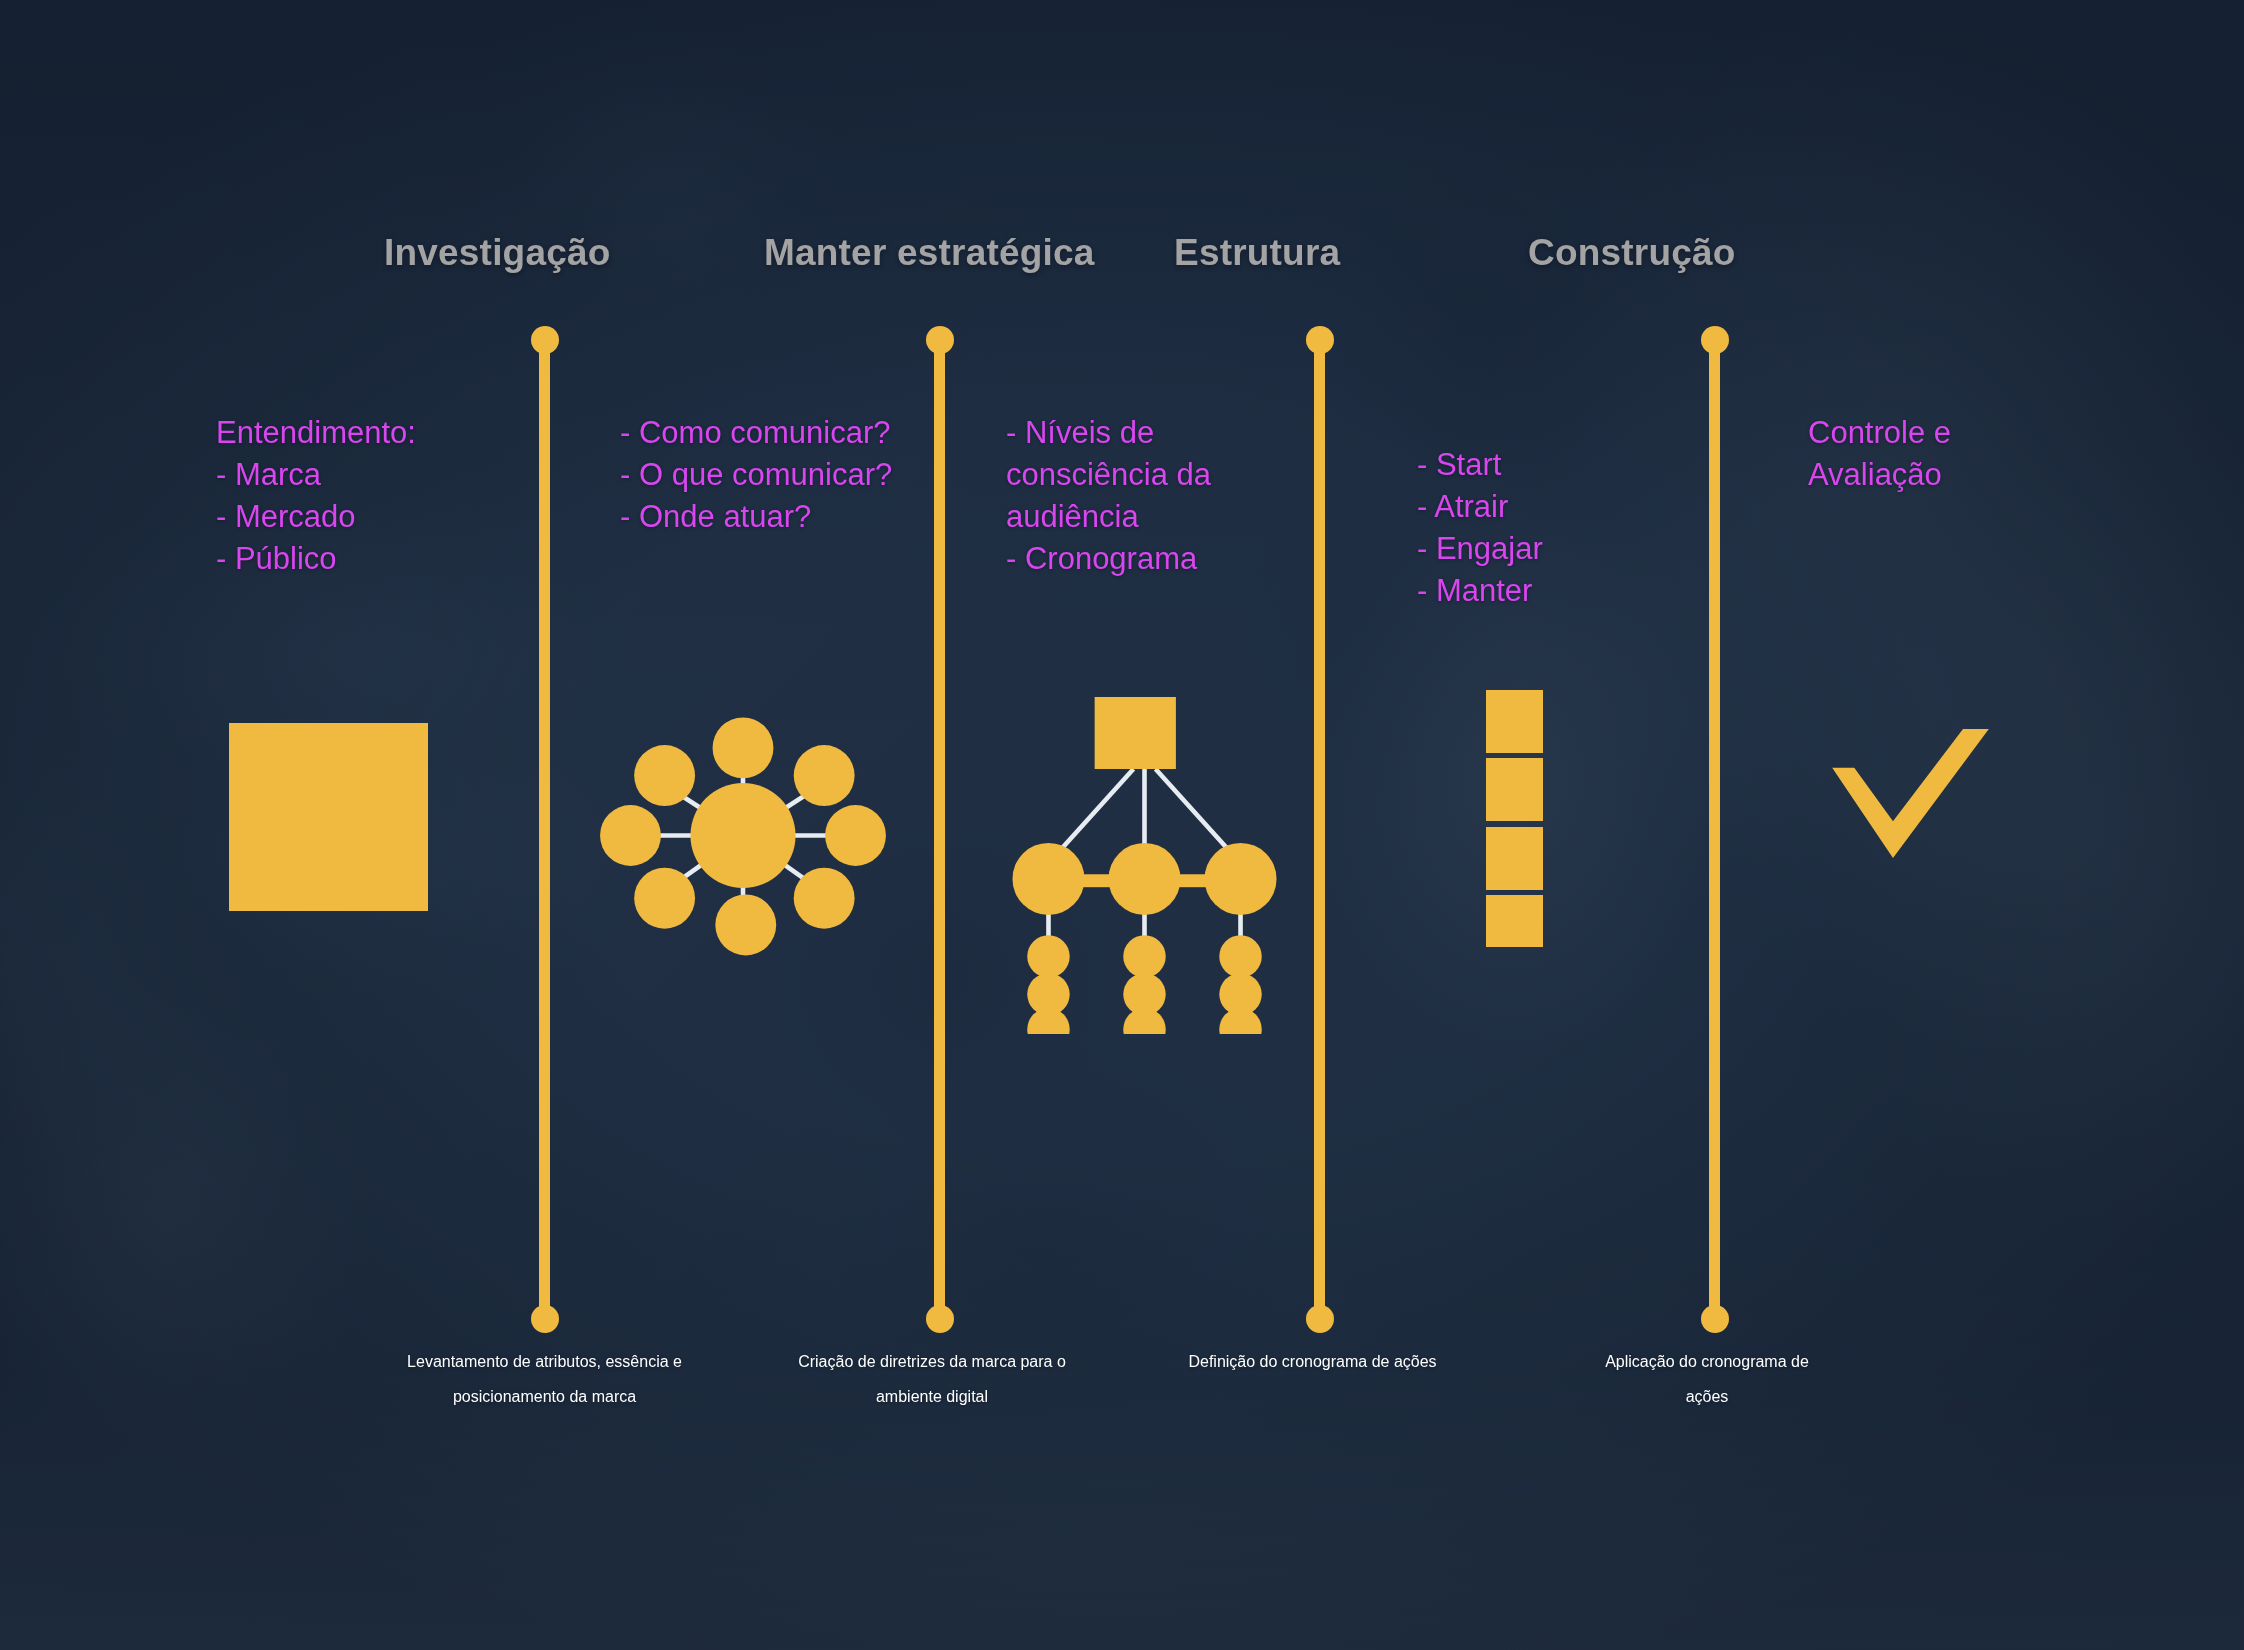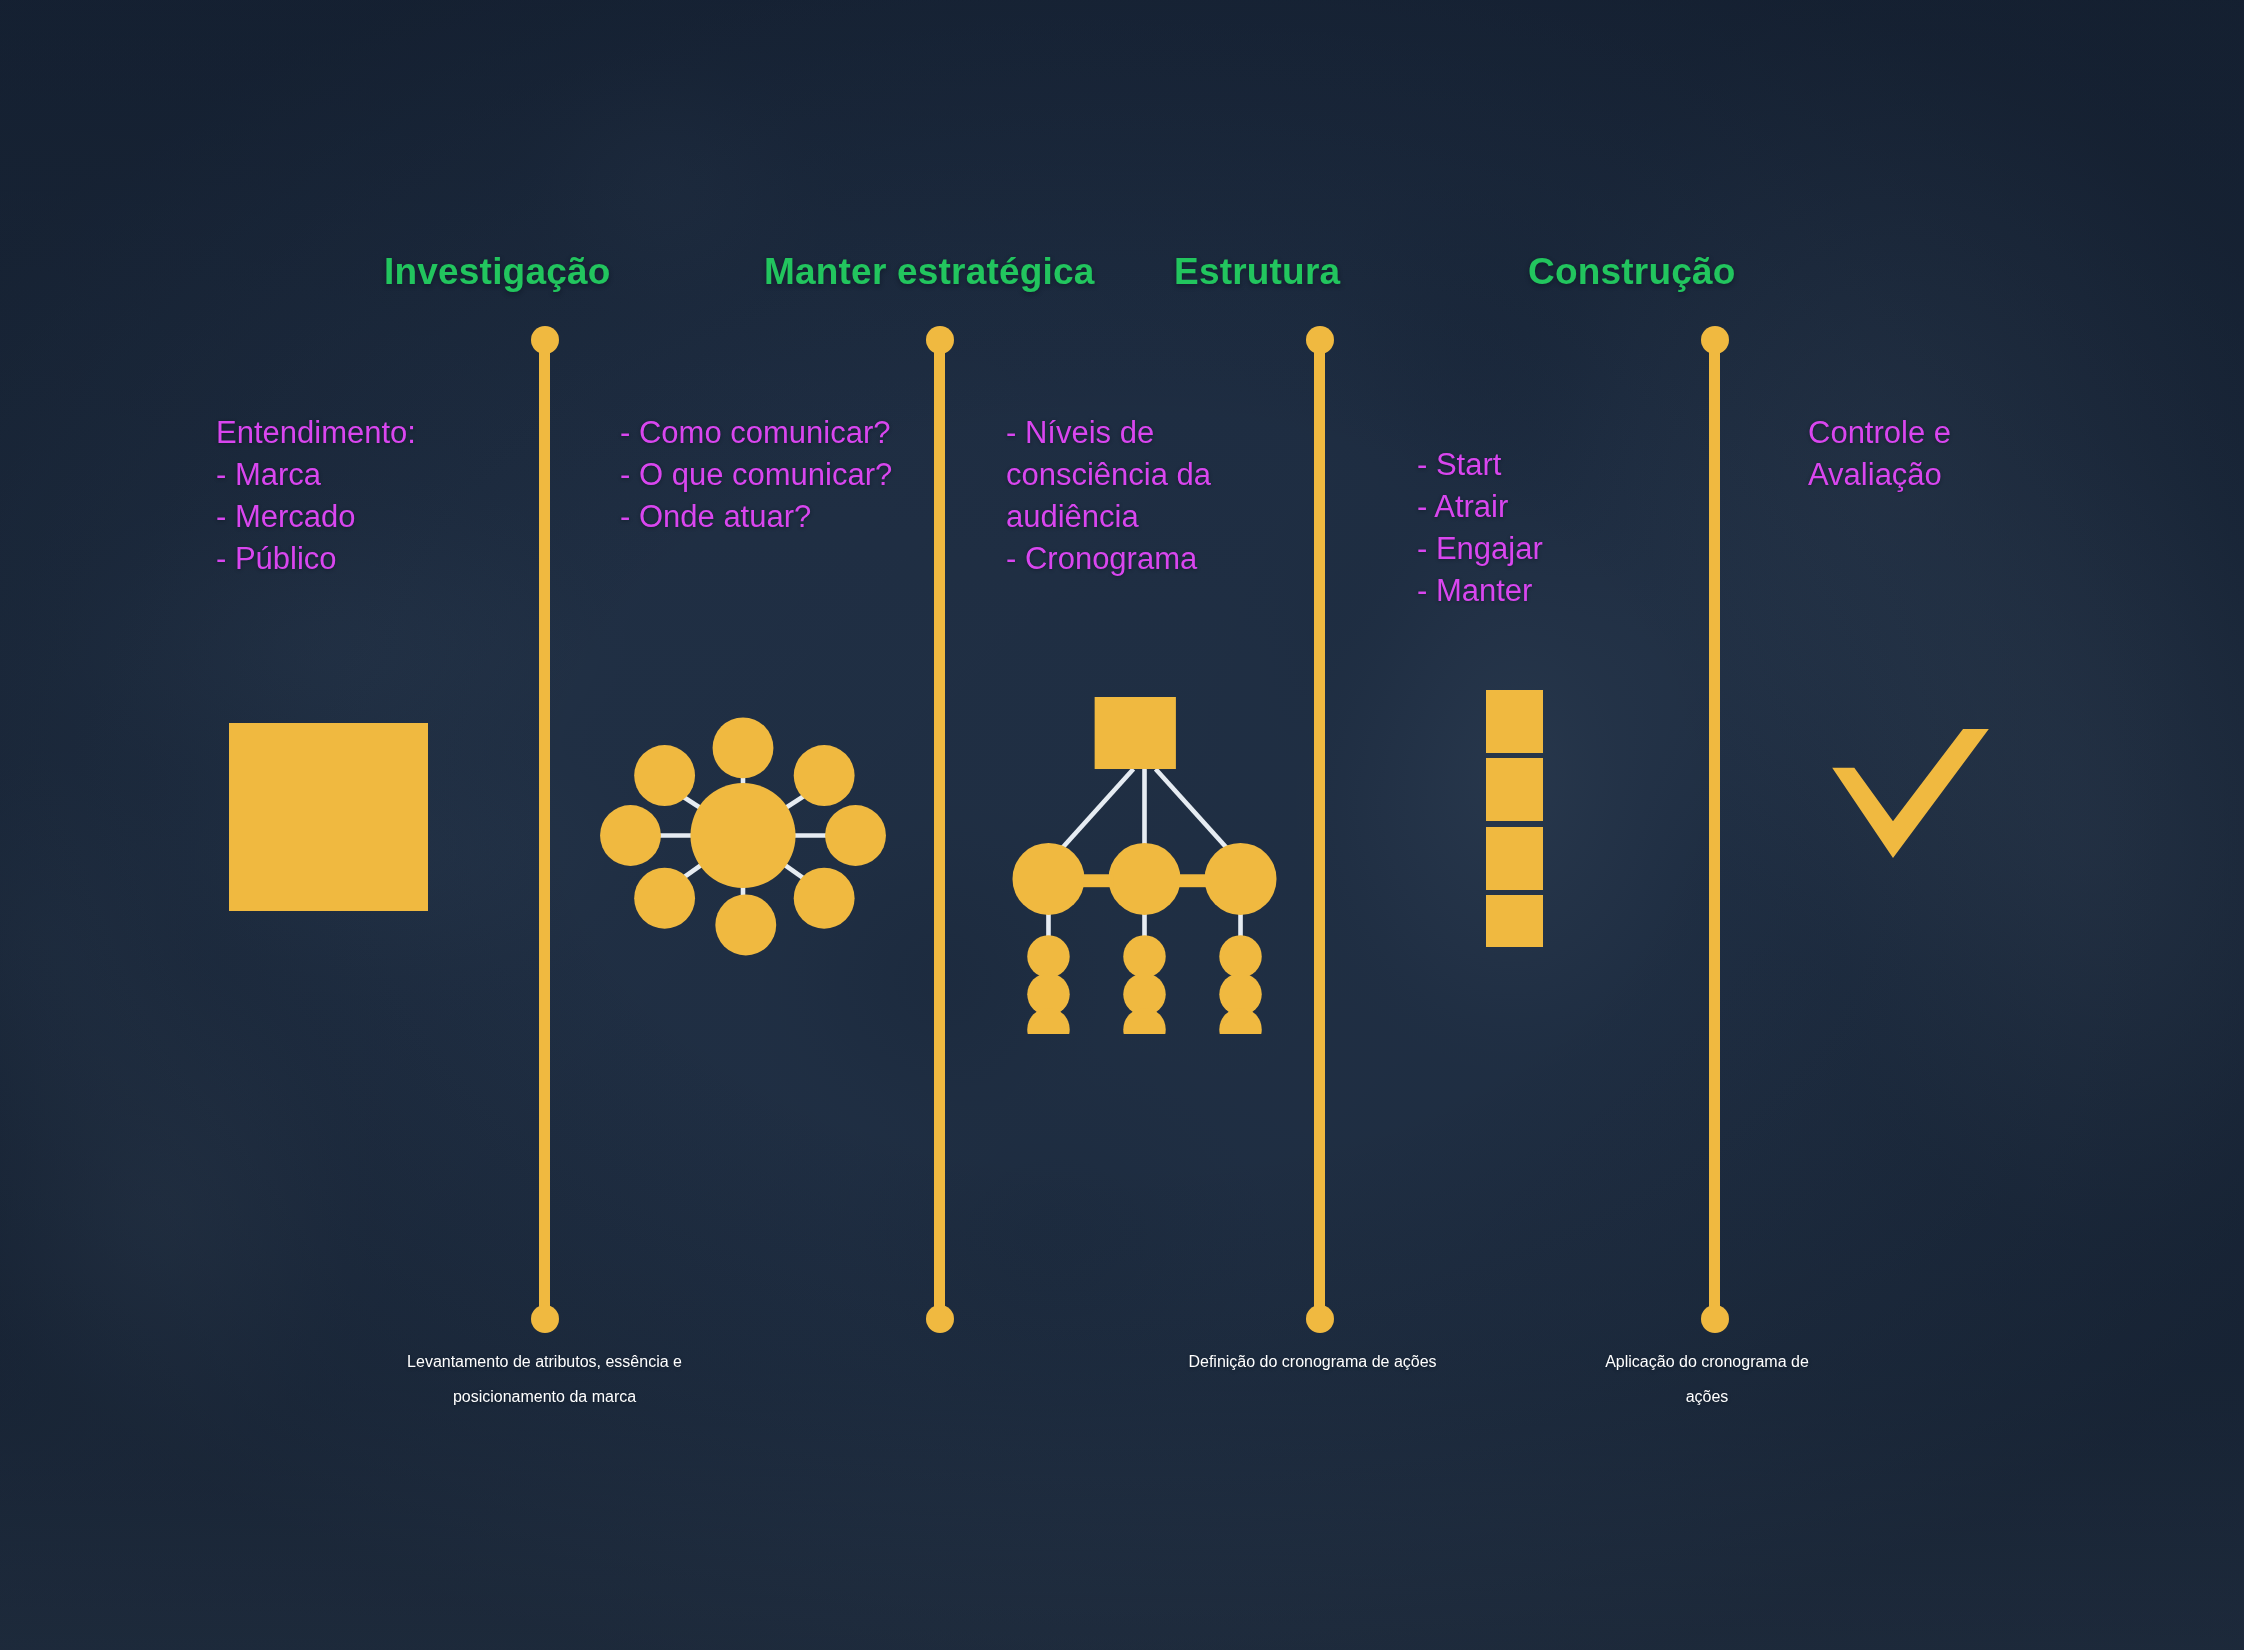--- a/index.html
+++ b/index.html
@@ -78,27 +78,26 @@
   .tl-dot {
     position: absolute;
     width: 28px; height: 28px;
     border-radius: 50%;
     background: #F0B940;
   }
 
   
   .heading {
     position: absolute;
-    color: #22c55e;
+    color: #a3a3a3;
     font-size: 37px;
     font-weight: 700;
     letter-spacing: 0.2px;
     white-space: nowrap;
     text-shadow: 0 1.8px 5.5px rgba(8,14,24,0.45);
-    margin-top: 19px;
   }
 
   
   .body-text {
     position: absolute;
     color: #d946ef;
     font-size: 31px;
     line-height: 42px;
     font-weight: 400;
     text-shadow: 0 0.9px 3.7px rgba(8,14,24,0.40);
@@ -267,20 +266,21 @@
     </div>
 
     <div class="icon" style="left:1832px; top:729px; width:157px; height:129px;">
       <svg width="157" height="129" viewBox="0 0 170 140">
         <polygon points="0,42 24,42 66,100 142,0 170,0 66,140" fill="#F0B940"></polygon>
       </svg>
     </div>
 
     <div class="caption" style="left:406px; top:1344px; width:277px;">Levantamento de atributos, essência e posicionamento da marca</div>
 
+    <div class="caption" style="left:775px; top:1344px; width:314px;">Criação de diretrizes da marca para o ambiente digital</div>
 
     <div class="caption" style="left:1165px; top:1344px; width:295px;">Definição do cronograma de ações</div>
 
     <div class="caption" style="left:1589px; top:1344px; width:236px;">Aplicação do cronograma de ações</div>
 
   </div>
 </div>
 
 
 </body></html>

